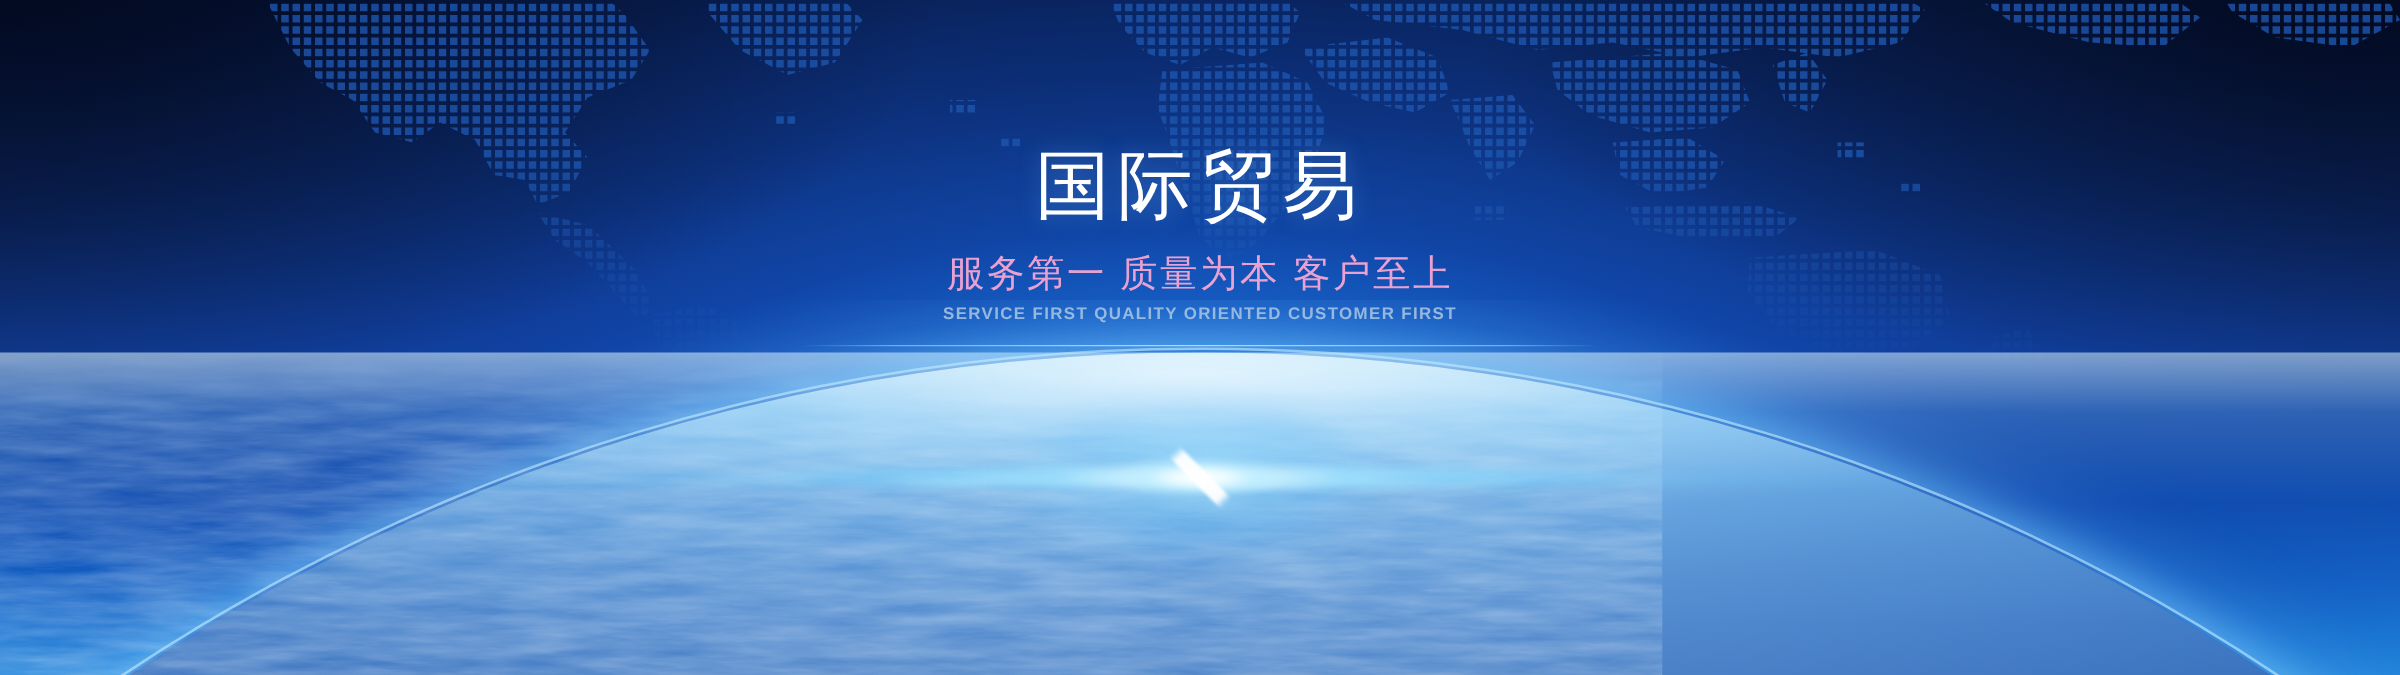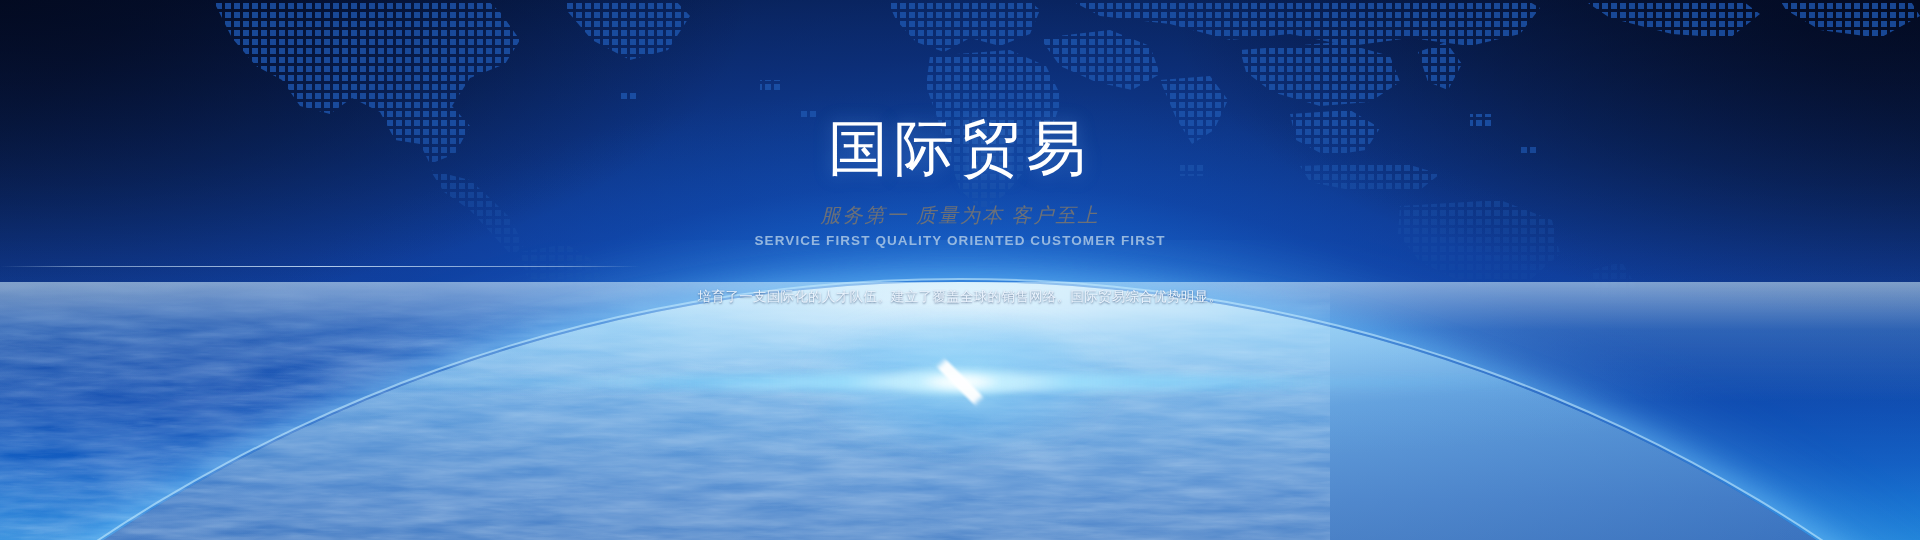--- a/index.html
+++ b/index.html
@@ -186,44 +186,44 @@
     filter: blur(12px);
   }
 
   
   .content {
     position: absolute;
     inset: 0;
     z-index: 10;
     display: flex;
     flex-direction: column;
+    align-items: center;
     text-align: center;
   }
 
   .title {
     margin-top: 119px;
     font-size: 60px;
     line-height: 1;
     letter-spacing: 6px;
     color: #ffffff;
     font-weight: 400;
     text-shadow: 0 0 18px rgba(120,190,255,0.35);
     white-space: nowrap;
   }
 
   .subtitle-cn {
     margin-top: 26px;
-    font-size: 20px;
+    font-size: 30px;
     line-height: 1;
     letter-spacing: 2px;
-    color: #737373;
+    color: #f9a8d4;
     font-weight: 400;
     white-space: nowrap;
     opacity: 0.93;
-    font-style: italic;
   }
 
   .subtitle-en {
     margin-top: 9px;
     font-size: 13.5px;
     line-height: 1;
     letter-spacing: 1.1px;
     color: #a6c4e4;
     font-weight: 700;
     white-space: nowrap;
@@ -374,17 +374,16 @@
 
   <div class="content">
     <div class="title">国际贸易</div>
 
     <div class="subtitle-cn">服务第一 质量为本 客户至上</div>
 
     <div class="subtitle-en">SERVICE FIRST   QUALITY ORIENTED   CUSTOMER FIRST</div>
 
     <div class="divider"></div>
 
-    <div class="para">培育了一支国际化的人才队伍。建立了覆盖全球的销售网络。国际贸易综合优势明显。</div>
 
   </div>
 
 </div>
 
 </body></html>

